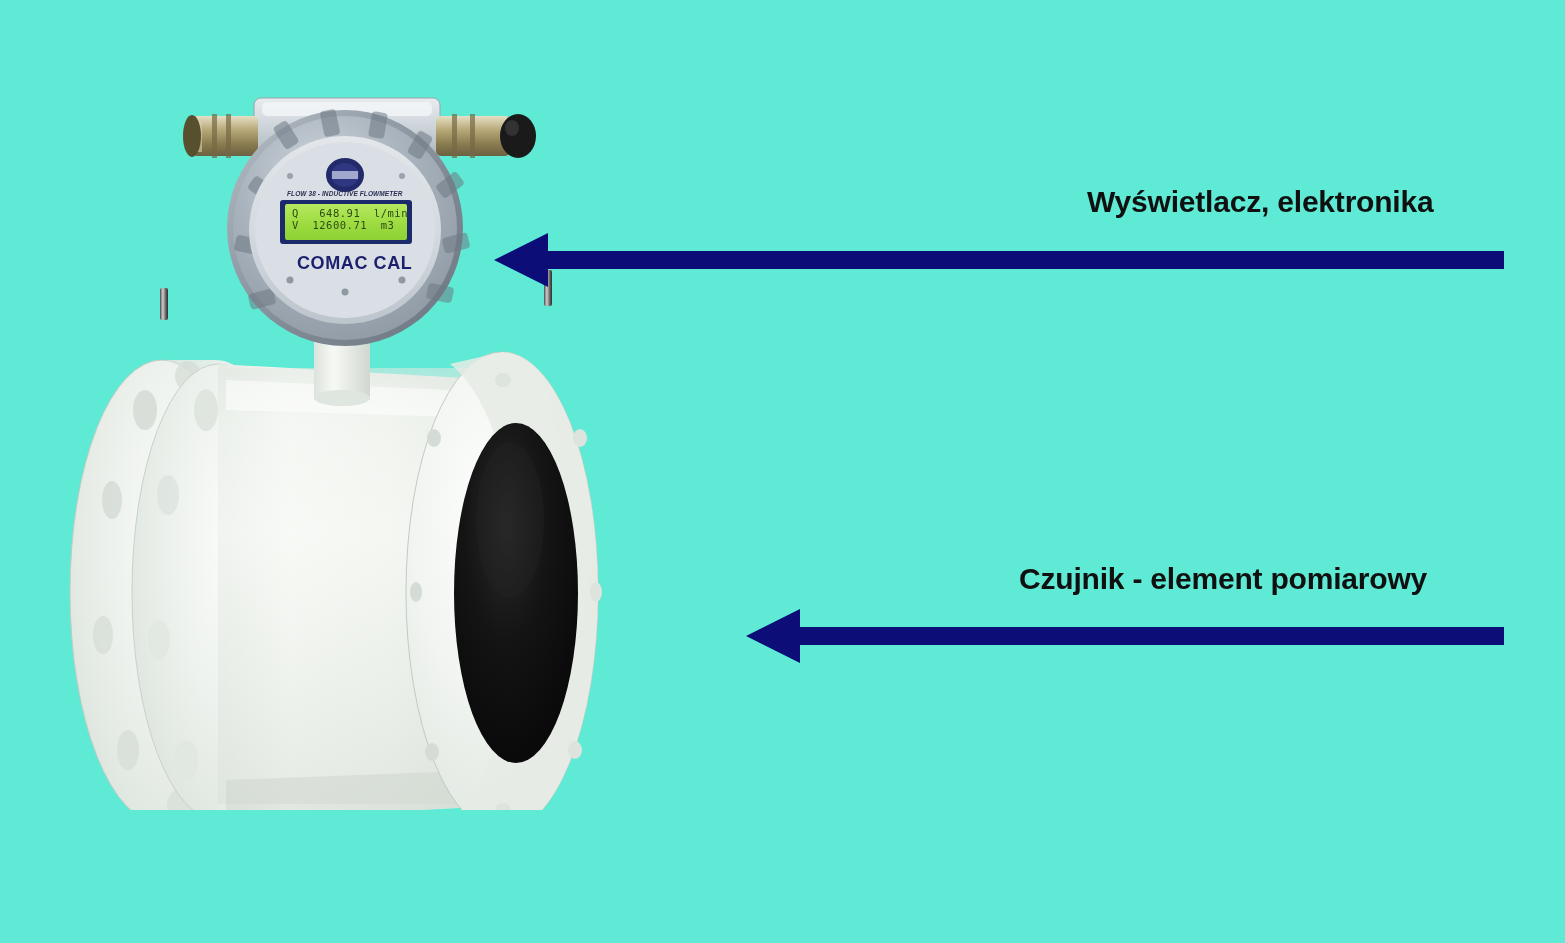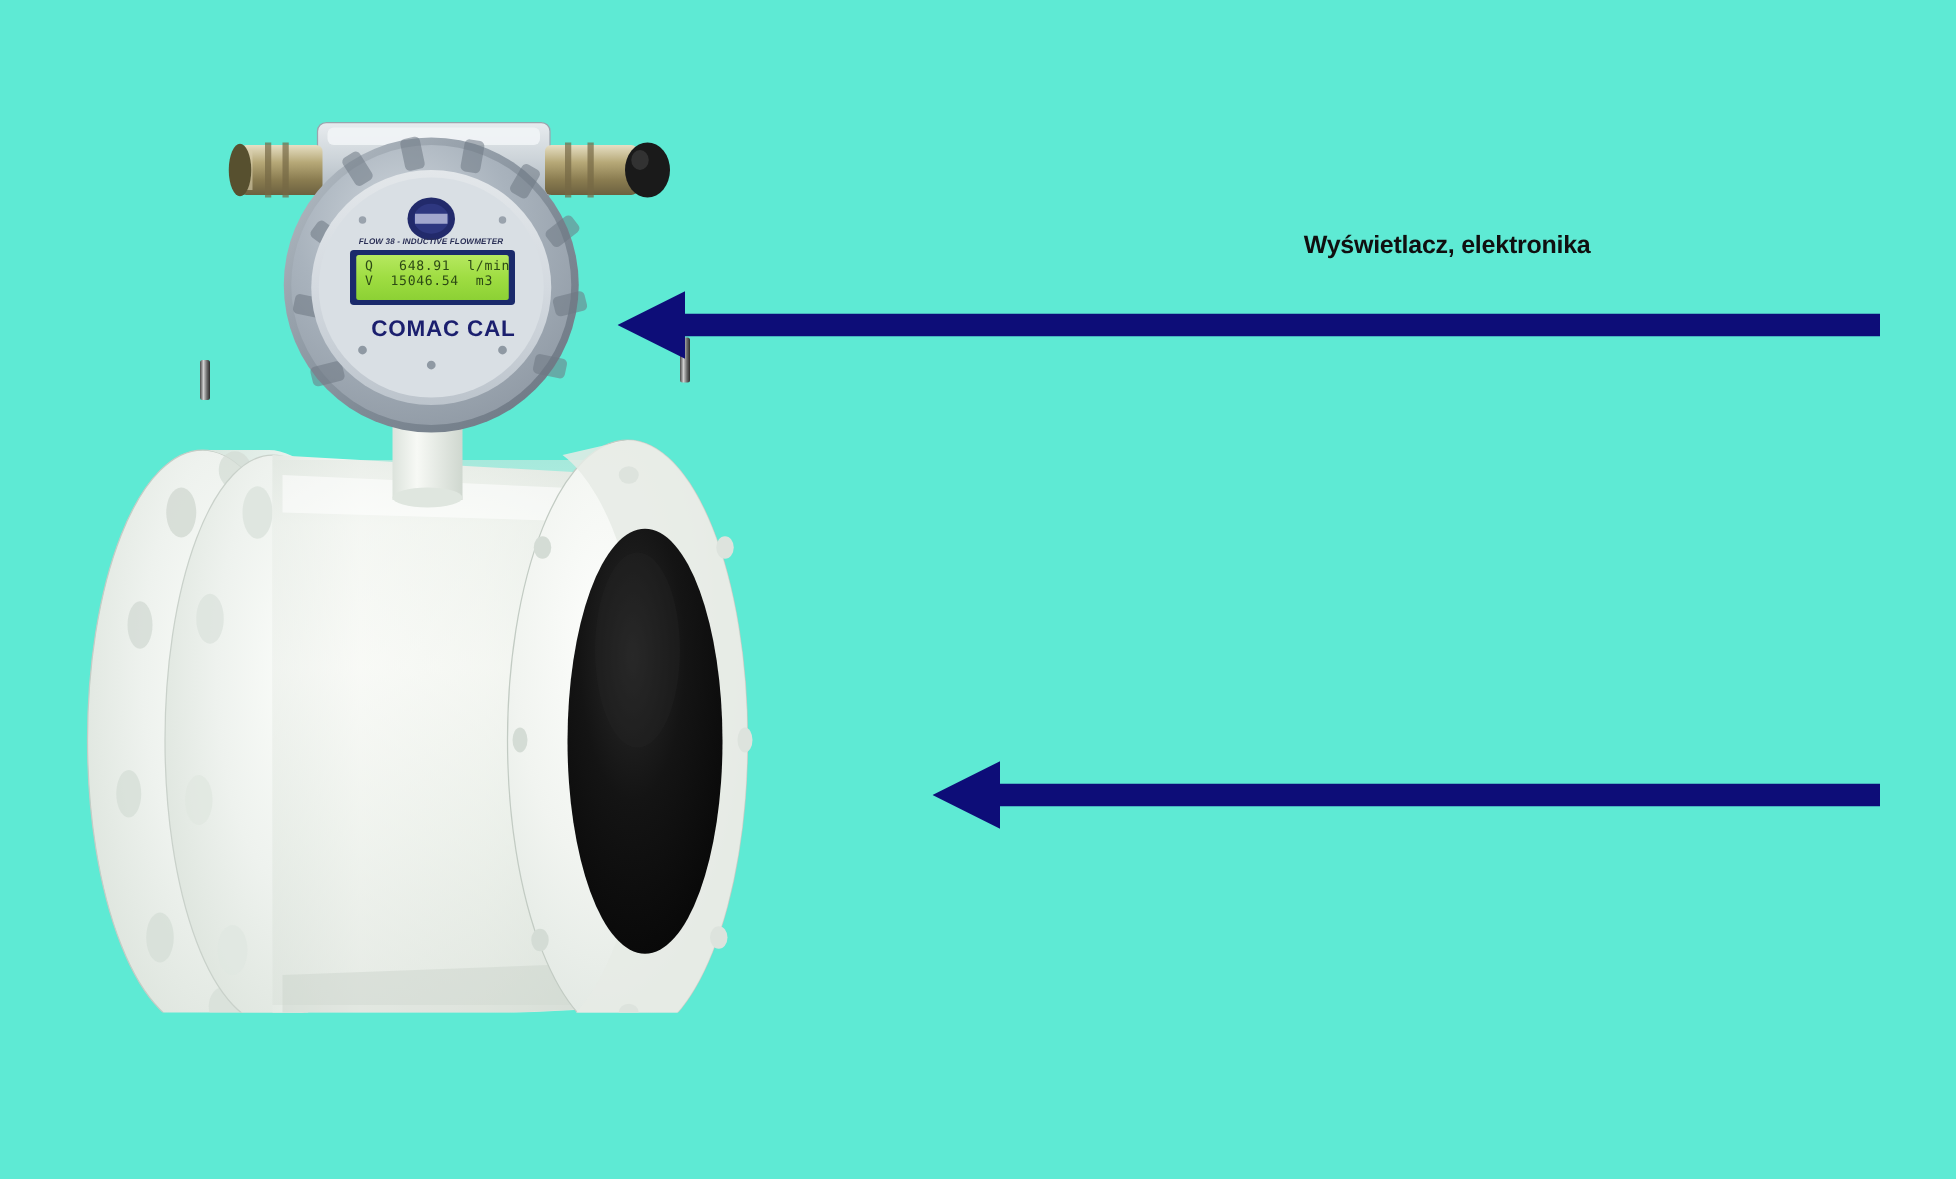--- a/index.html
+++ b/index.html
@@ -19,21 +19,21 @@
 
   
   .anno-label {
     position: absolute;
     font-family: "Liberation Sans", sans-serif;
     font-weight: bold;
     color: #101010;
     white-space: nowrap;
     letter-spacing: -0.2px;
   }
-  #label-display { left: 1043px; top: 185px; font-size: 20px; }
+  #label-display { left: 1087px; top: 185px; font-size: 30px; }
   #label-sensor  { left: 1019px; top: 562px; font-size: 30px; }
 
   
   .arrow { position: absolute; }
   .arrow svg { display: block; }
 
   
   #caption {
     position: absolute;
     left: 0; right: 0;
@@ -291,31 +291,32 @@
 
         <rect x="240" y="120" width="132" height="44" rx="3" fill="#1b2a6b"></rect>
         <rect x="245" y="124" width="122" height="36" rx="2" fill="url(#gLcd)"></rect>
       </g>
     </svg>
 
   </div>
 
   <div id="model-text">FLOW 38 - INDUCTIVE FLOWMETER</div>
   <div id="lcd-row1" class="lcd-line">Q   648.91  l/min</div>
-  <div id="lcd-row2" class="lcd-line">V  15046.54  m3</div>
+  <div id="lcd-row2" class="lcd-line">V  12600.71  m3</div>
   <div id="brand-comac" class="brand-text">COMAC CAL</div>
 
   <div id="label-display" class="anno-label">Wyświetlacz, elektronika</div>
 
   <div class="arrow" style="left:494px; top:232px; width:1010px; height:56px;">
     <svg viewBox="0 0 1010 56" xmlns="http://www.w3.org/2000/svg">
       <polygon points="0,28 54,1 54,19 1010,19 1010,37 54,37 54,55" fill="#0d0d78"></polygon>
     </svg>
   </div>
 
+  <div id="label-sensor" class="anno-label">Czujnik - element pomiarowy</div>
 
   <div class="arrow" style="left:746px; top:608px; width:758px; height:56px;">
     <svg viewBox="0 0 758 56" xmlns="http://www.w3.org/2000/svg">
       <polygon points="0,28 54,1 54,19 758,19 758,37 54,37 54,55" fill="#0d0d78"></polygon>
     </svg>
   </div>
 
 
 </div>
 

